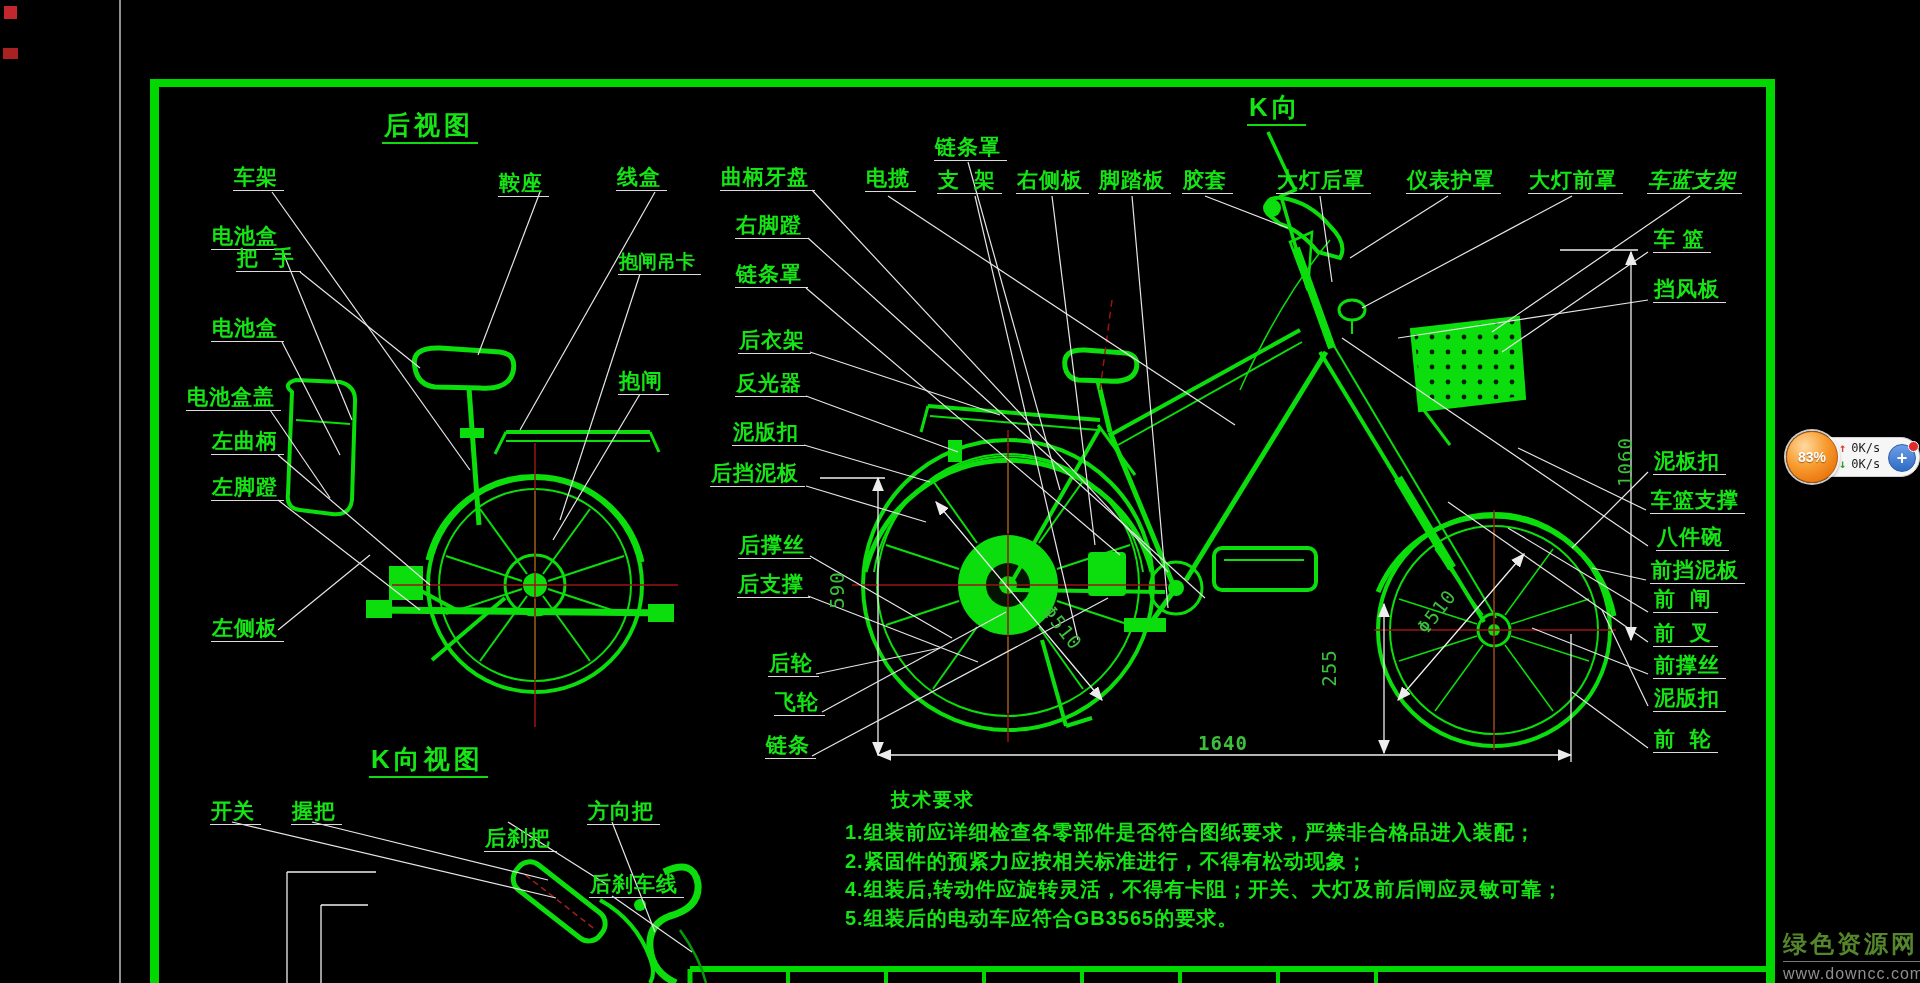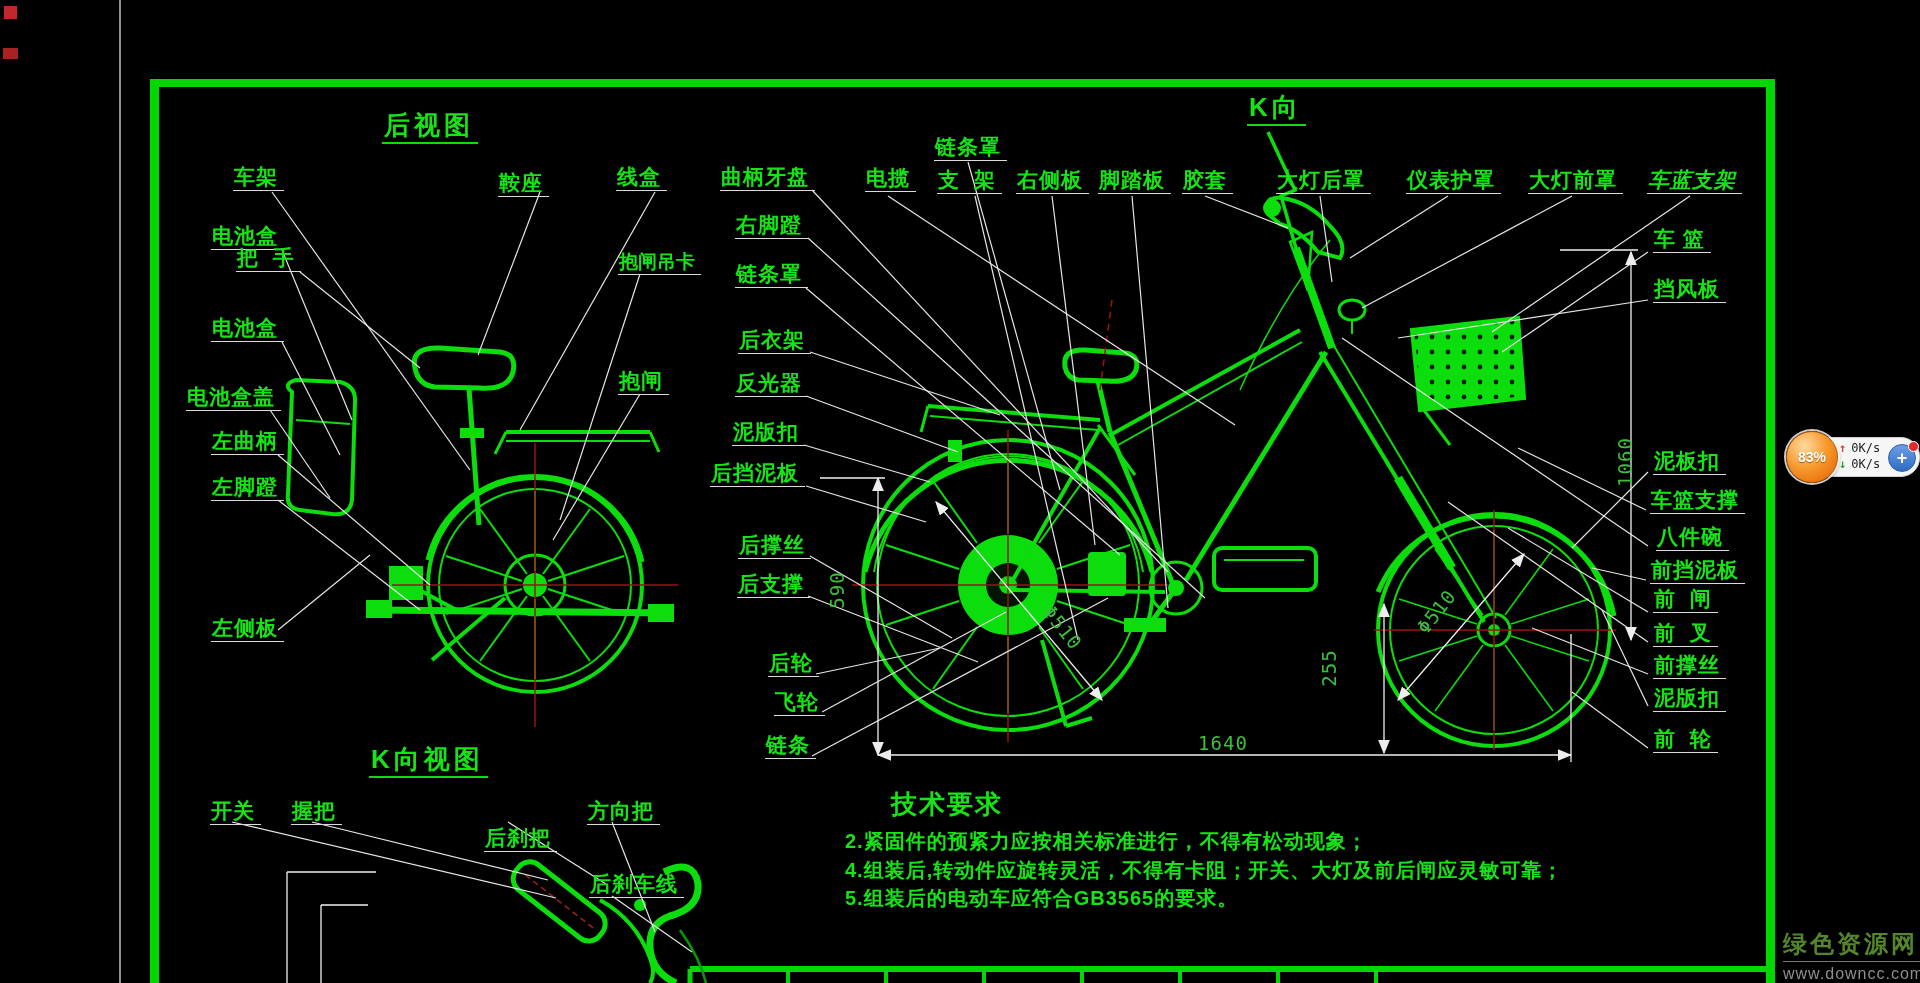--- a/index.html
+++ b/index.html
@@ -8,21 +8,21 @@
   svg.draw{position:absolute;left:0;top:0;}
   .anno{position:absolute;white-space:pre;color:#15e415;font-weight:bold;font-size:21px;
         letter-spacing:1px;line-height:1.05;}
   .anno.part{border-bottom:1px solid #dcdcdc;padding:0 6px 2px 1px;}
   .anno.sm{font-size:19px;letter-spacing:0;}
   .anno.title{font-size:26px;letter-spacing:4px;border-bottom:2px solid #10da10;
               padding:0 4px 3px 2px;}
   .anno.dim{color:#3cc03c;font-weight:normal;font-size:19px;letter-spacing:1px;
             font-family:"DejaVu Sans Mono","Liberation Mono",monospace;border:none;}
   .tech{position:absolute;left:845px;top:787px;width:800px;color:#15e415;}
-  .tech .tech-title{font-weight:bold;font-size:26px;letter-spacing:2px;margin:0 0 5px 46px;}
+  .tech .tech-title{font-weight:bold;font-size:19px;letter-spacing:2px;margin:0 0 5px 46px;}
   .tech .tech-line{font-weight:bold;font-size:20px;letter-spacing:1px;line-height:28.5px;
                    white-space:nowrap;}
   .watermark{position:absolute;left:1783px;top:928px;}
   .wm-name{color:#55862c;font-weight:bold;font-size:24px;letter-spacing:3px;
            border-bottom:1px solid #787878;padding-bottom:1px;}
   .wm-url{color:#8f8f8f;font-size:16px;margin-top:3px;letter-spacing:1px;}
   .net-widget{position:absolute;left:1786px;top:431px;width:134px;height:52px;}
   .nw-pill{position:absolute;left:26px;top:6px;width:106px;height:38px;background:#f6f6f6;
            border:1px solid #cfcfcf;border-radius:19px;box-shadow:0 1px 3px rgba(0,0,0,.5);}
   .nw-row{position:absolute;left:26px;font-size:12px;color:#222;
@@ -334,30 +334,31 @@
       <div class="anno part" style="left: 1653px; top: 622px;">前  叉</div>
       <div class="anno part" style="left: 1653px; top: 654px;">前撑丝</div>
       <div class="anno part" style="left: 1653px; top: 687px;">泥版扣</div>
       <div class="anno part" style="left: 1653px; top: 728px;">前  轮</div>
       <div class="anno part" style="left: 210px; top: 800px;">开关</div>
       <div class="anno part" style="left: 291px; top: 800px;">握把</div>
       <div class="anno part" style="left: 484px; top: 798px; margin-top: 29px;">后刹把</div>
       <div class="anno part" style="left: 587px; top: 800px;">方向把</div>
       <div class="anno part" style="left: 589px; top: 873px;">后刹车线</div>
       <div class="anno dim" style="left: 838px; top: 590px; transform: translate(-50%, -50%) rotate(-90deg);">590</div>
-      <div class="anno dim" style="left: 1223px; top: 744px; transform: translate(-50%, -50%) rotate(0deg);">1640</div>
+      <div class="anno dim" style="left: 1223px; top: 744px; transform: translate(-50%, -50%) rotate(0deg); font-weight: bold;">1640</div>
       <div class="anno dim" style="left: 1330px; top: 668px; transform: translate(-50%, -50%) rotate(-90deg);">255</div>
       <div class="anno dim" style="left: 1626px; top: 462px; transform: translate(-50%, -50%) rotate(-90deg);">1060</div>
       <div class="anno dim" style="left: 1062px; top: 628px; transform: translate(-50%, -50%) rotate(52deg);">Φ510</div>
       <div class="anno dim" style="left: 1437px; top: 612px; transform: translate(-50%, -50%) rotate(-52deg);">Φ510</div>
     </div>
 
   <div class="tech">
     <div class="tech-title">技术要求</div>
     <div id="tech-items">
+        <div class="tech-line">1.组装前应详细检查各零部件是否符合图纸要求，严禁非合格品进入装配；</div>
         <div class="tech-line">2.紧固件的预紧力应按相关标准进行，不得有松动现象；</div>
         <div class="tech-line">4.组装后,转动件应旋转灵活，不得有卡阻；开关、大灯及前后闸应灵敏可靠；</div>
         <div class="tech-line">5.组装后的电动车应符合GB3565的要求。</div>
       </div>
   </div>
 
   <div class="net-widget">
     <div class="nw-pill">
       <div class="nw-row up">
         <span class="nw-arrow up">↑</span>

